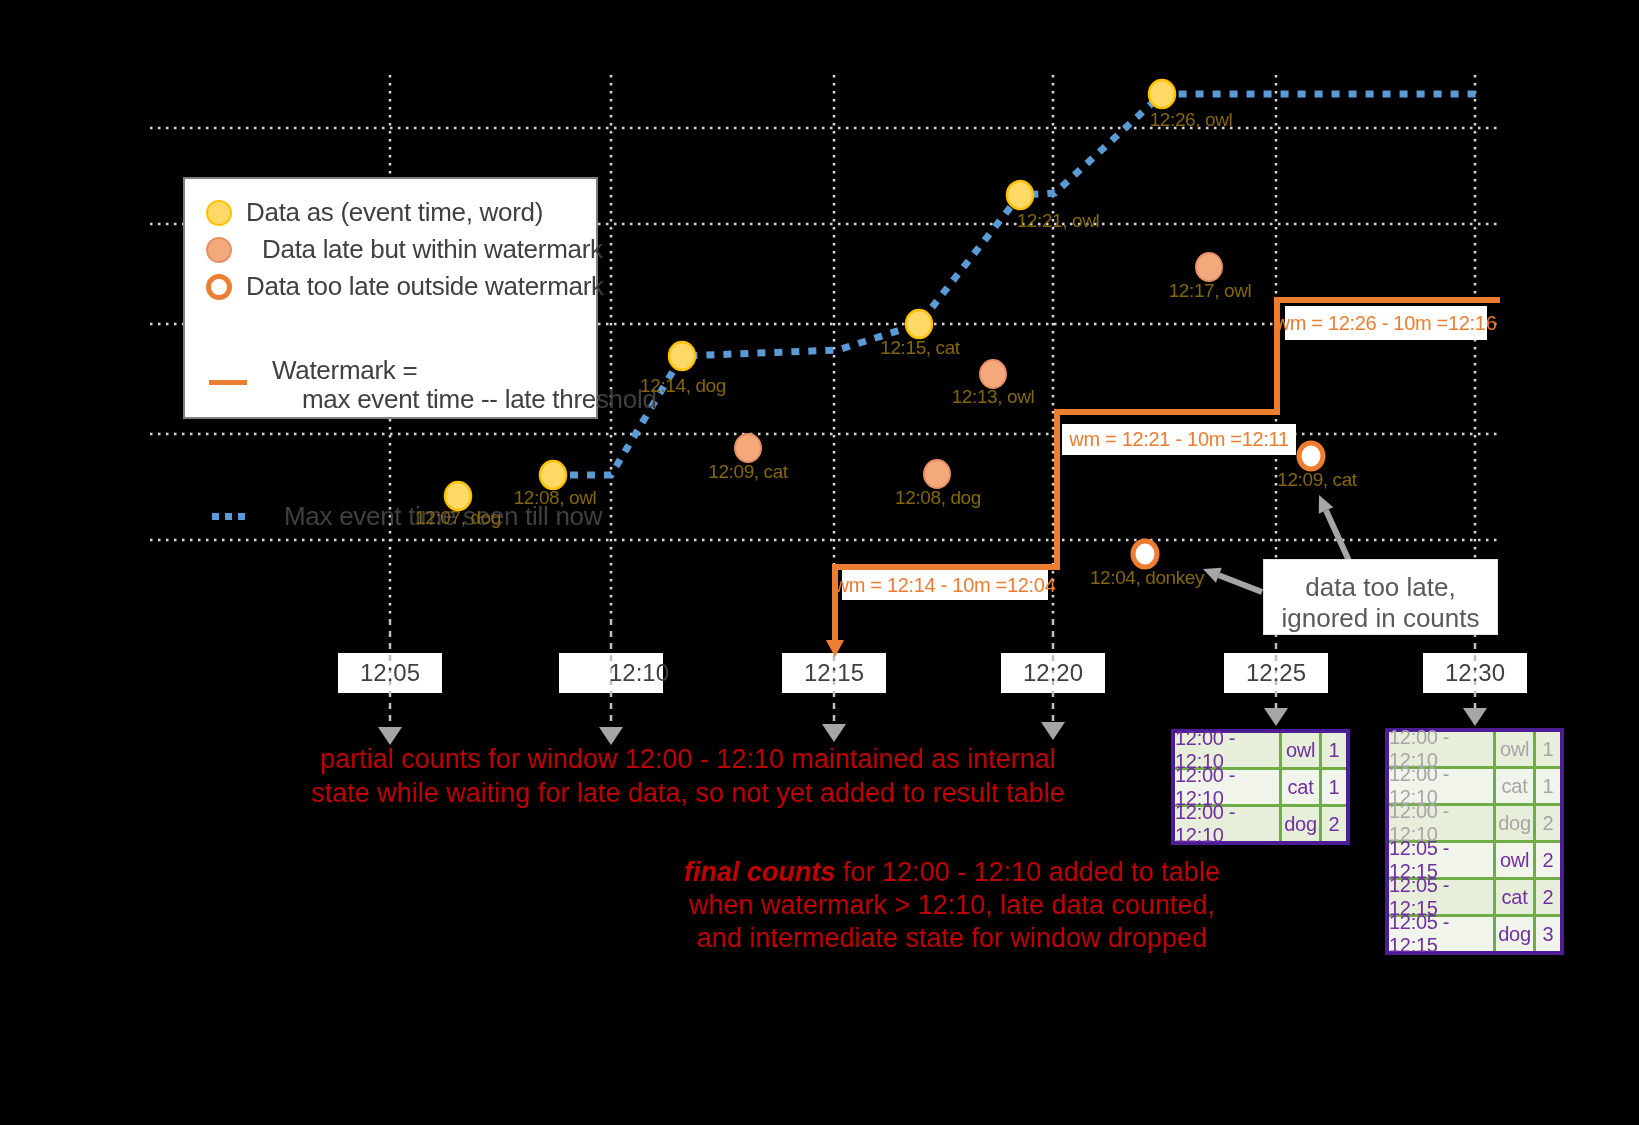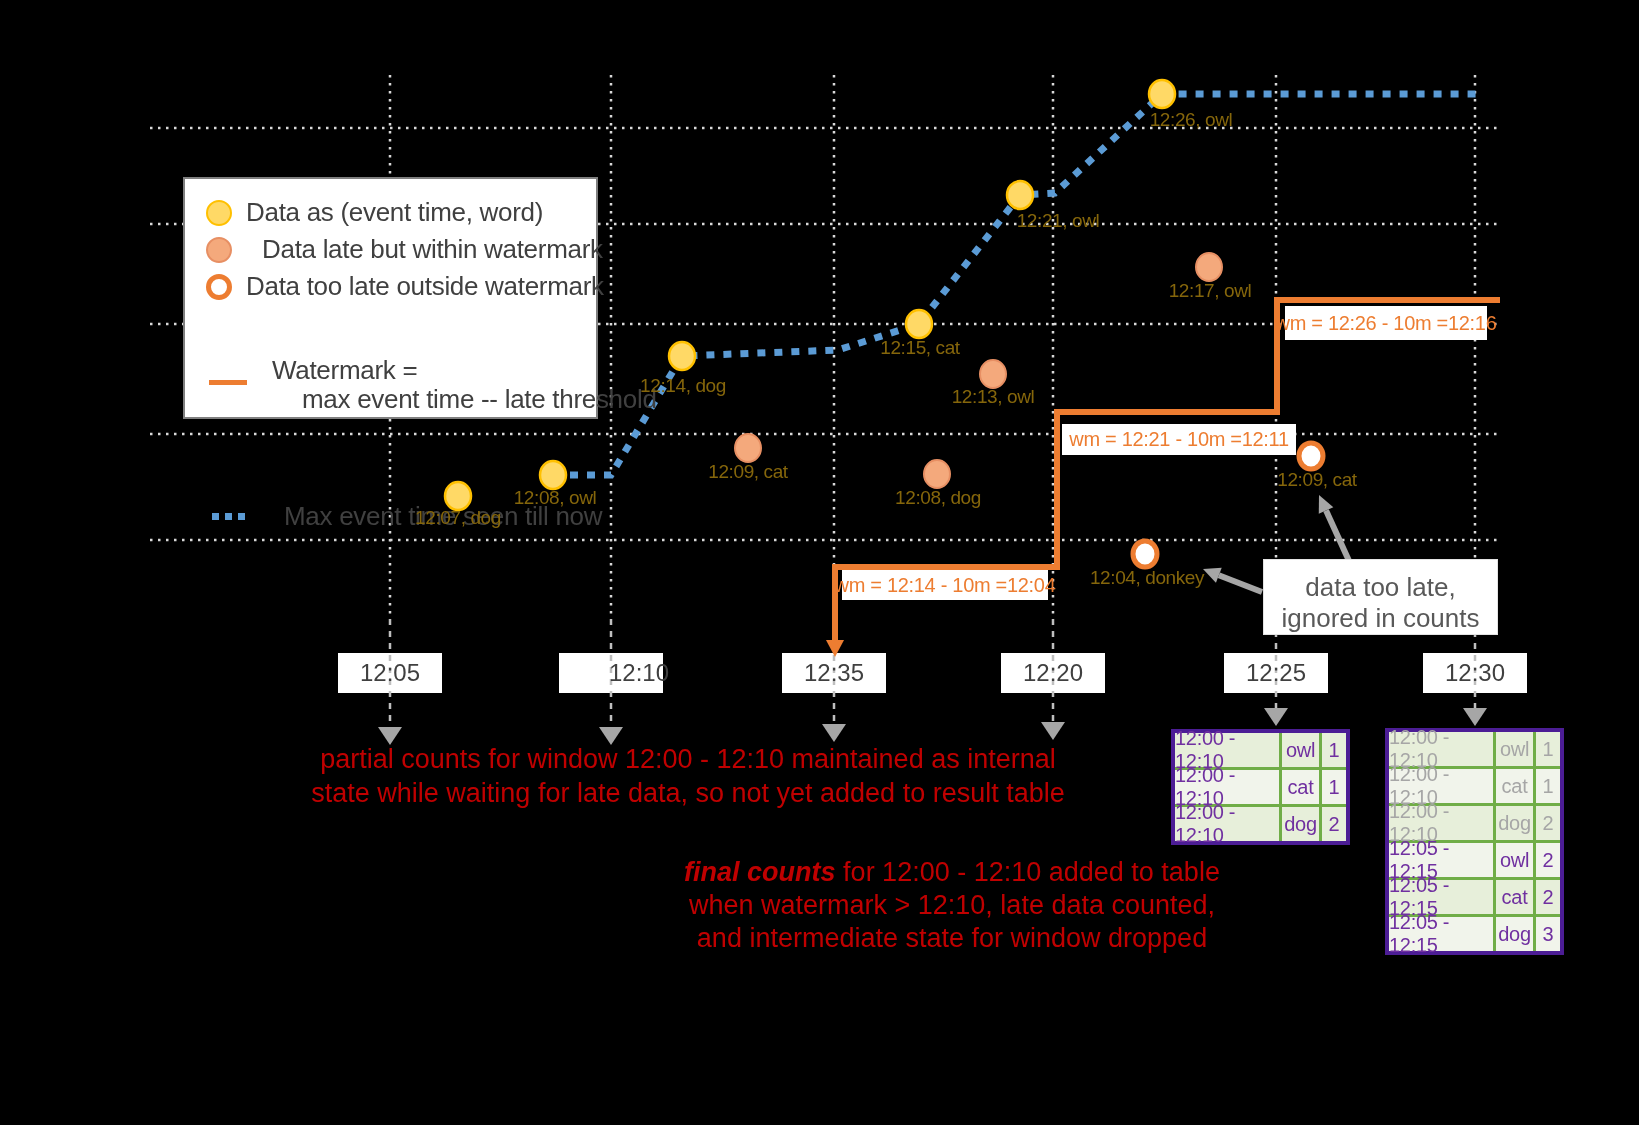--- a/index.html
+++ b/index.html
@@ -109,21 +109,21 @@
     </div>
     <div style="position:absolute;left:24px;top:201px;width:38px;height:5px;background:#ED7D31;"></div>
     <div class="legend-row" style="left:117px;top:205px;">
       <div class="legend-text">max event time -- late threshold</div>
     </div>
   </div>
 
   <div id="labels-layer">
       <div class="abs time-label" style="left: 338px; top: 653px;">12:05</div>
       <div class="abs time-label" style="left: 559px; top: 653px; padding-left: 28px;">12:10</div>
-      <div class="abs time-label" style="left: 782px; top: 653px;">12:35</div>
+      <div class="abs time-label" style="left: 782px; top: 653px;">12:15</div>
       <div class="abs time-label" style="left: 1001px; top: 653px;">12:20</div>
       <div class="abs time-label" style="left: 1224px; top: 653px;">12:25</div>
       <div class="abs time-label" style="left: 1423px; top: 653px;">12:30</div>
       <div class="abs ctr pt-label" style="left: 458px; top: 518px;">12:07, dog</div>
       <div class="abs ctr pt-label" style="left: 555px; top: 498px;">12:08, owl</div>
       <div class="abs ctr pt-label" style="left: 683px; top: 386px;">12:14, dog</div>
       <div class="abs ctr pt-label" style="left: 920px; top: 348px;">12:15, cat</div>
       <div class="abs ctr pt-label" style="left: 1058px; top: 221px;">12:21, owl</div>
       <div class="abs ctr pt-label" style="left: 1191px; top: 120px;">12:26, owl</div>
       <div class="abs ctr pt-label" style="left: 748px; top: 472px;">12:09, cat</div>

